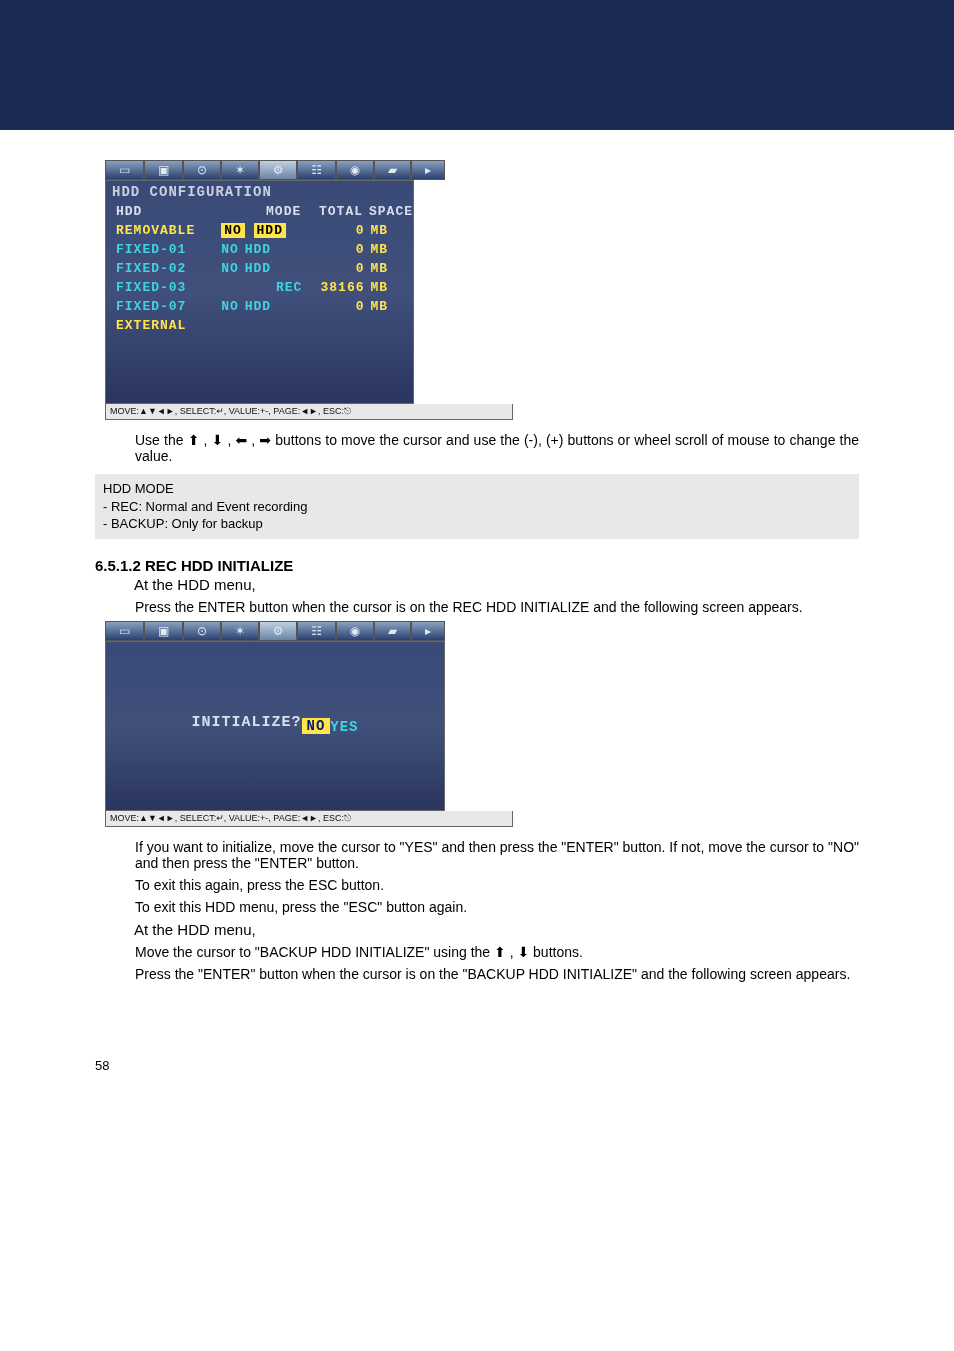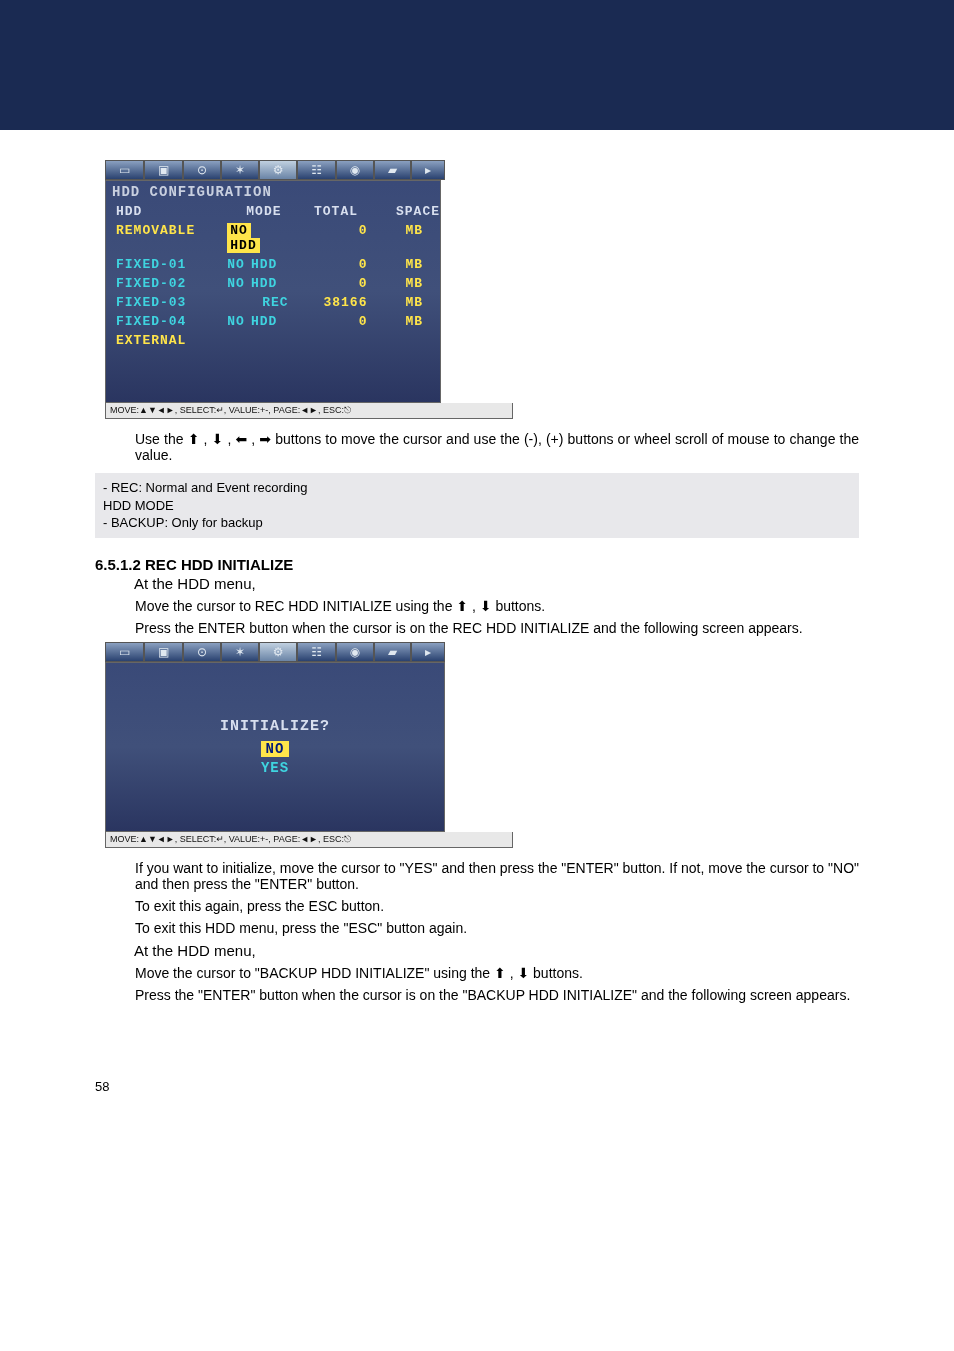--- a/index.html
+++ b/index.html
@@ -38,42 +38,42 @@
     justify-content: center;
   }
   .tab .ico {
     font-size: 12px;
     color: #e0e8f0;
   }
   .tab.active {
     background: linear-gradient(#c0d0e0, #6a84a6);
   }
   .menu-panel {
-    width: 336px;
+    width: 309px;
     background: #4a5a88;
     background: linear-gradient(#3a4a78, #40507a 50%, #2a3560);
     border: 1px solid #666;
-    padding: 0 0 4px 0;
+    padding: 0 0 20px 0;
   }
   .panel-title {
     font-family: "Courier New", monospace;
     font-weight: bold;
     color: #c8cfdf;
     font-size: 14px;
     padding: 3px 6px 4px 6px;
     letter-spacing: 1px;
   }
   .hdd-table {
     padding: 0 10px 4px 10px;
     font-family: "Courier New", monospace;
     font-weight: bold;
     font-size: 13px;
     letter-spacing: 1px;
   }
-  .hrow { display: flex; margin-bottom: 4px; gap: 32px; }
+  .hrow { display: flex; margin-bottom: 4px; }
   .col-left { width: 110px; }
   .col-mode { width: 85px; text-align: left; }
   .col-total { width: 65px; text-align: right; }
   .col-space { width: 40px; padding-left: 6px; }
   .th { color: #d8dfef; }
   .cyan { color: #3fd4e0; }
   .yellow { color: #ffe54a; }
   .yellow-box { background: #ffe54a; color: #000; padding: 0 3px; }
   .modeval { color: #3fd4e0; display: inline-flex; gap: 6px; }
   .menu-footer {
@@ -95,21 +95,21 @@
     line-height: 1.35;
   }
   .h3 { font-weight: bold; font-size: 15px; margin: 16px 0 2px 0; }
   .at-line { font-size: 15px; margin-bottom: 2px; margin-left: 39px; }
   .init-panel-body {
     height: 170px;
     width: 340px;
     background: linear-gradient(#3a4a78, #40507a 50%, #2a3560);
     border: 1px solid #666;
     display: flex;
-    flex-direction: column;
+    flex-direction: row;
     align-items: center;
     justify-content: center;
     font-family: "Courier New", monospace;
     font-weight: bold;
     letter-spacing: 1px;
   }
   .init-q { color: #d8dfef; font-size: 15px; margin-bottom: 6px; }
   .opt-no { background: #ffe54a; color: #00197a; padding: 0 5px; font-size: 14px; }
   .opt-yes { color: #3fd4e0; font-size: 14px; margin-top: 3px; }
   .pnum { margin-top: 76px; font-size: 13px; }
@@ -199,21 +199,21 @@
         </div>
 
         <div class="hrow">
           <div class="col-left cyan">FIXED-03</div>
           <div class="col-mode cyan" style="text-align:right">REC</div>
           <div class="col-total yellow">38166</div>
           <div class="col-space yellow">MB</div>
         </div>
 
         <div class="hrow">
-          <div class="col-left cyan">FIXED-04</div>
+          <div class="col-left cyan">FIXED-07</div>
           <div class="col-mode modeval">
             <span>NO</span>
             <span>HDD</span>
           </div>
           <div class="col-total yellow">0</div>
           <div class="col-space yellow">MB</div>
         </div>
 
         <div class="hrow">
           <div class="col-left yellow">EXTERNAL</div>
@@ -231,33 +231,27 @@
   <div class="body-text">
     <span>Use the </span>
     <span class="arrow">⬆</span><span> , </span>
     <span class="arrow">⬇</span><span> , </span>
     <span class="arrow">⬅</span><span> , </span>
     <span class="arrow">➡</span>
     <span> buttons to move the cursor and use the (-), (+) buttons or wheel scroll of mouse to change the value.</span>
   </div>
 
   <div class="note-box">
+    <div>HDD MODE</div>
     <div>- REC: Normal and Event recording</div>
-    <div>HDD MODE</div>
     <div>- BACKUP: Only for backup</div>
   </div>
 
   <div class="h3">6.5.1.2   REC HDD INITIALIZE</div>
   <div class="at-line">At the HDD menu,</div>
-  <div class="body-text">
-    <span>Move the cursor to REC HDD INITIALIZE using the </span>
-    <span class="arrow">⬆</span><span> , </span>
-    <span class="arrow">⬇</span>
-    <span> buttons.</span>
-  </div>
   <div class="body-text">Press the ENTER button when the cursor is on the REC HDD INITIALIZE and the following screen appears.</div>
 
   <div class="screenshot-wrapper">
     <div class="tabstrip">
       <div class="tab">
           <span class="ico">▭</span>
         </div>
       <div class="tab">
           <span class="ico">▣</span>
         </div>

